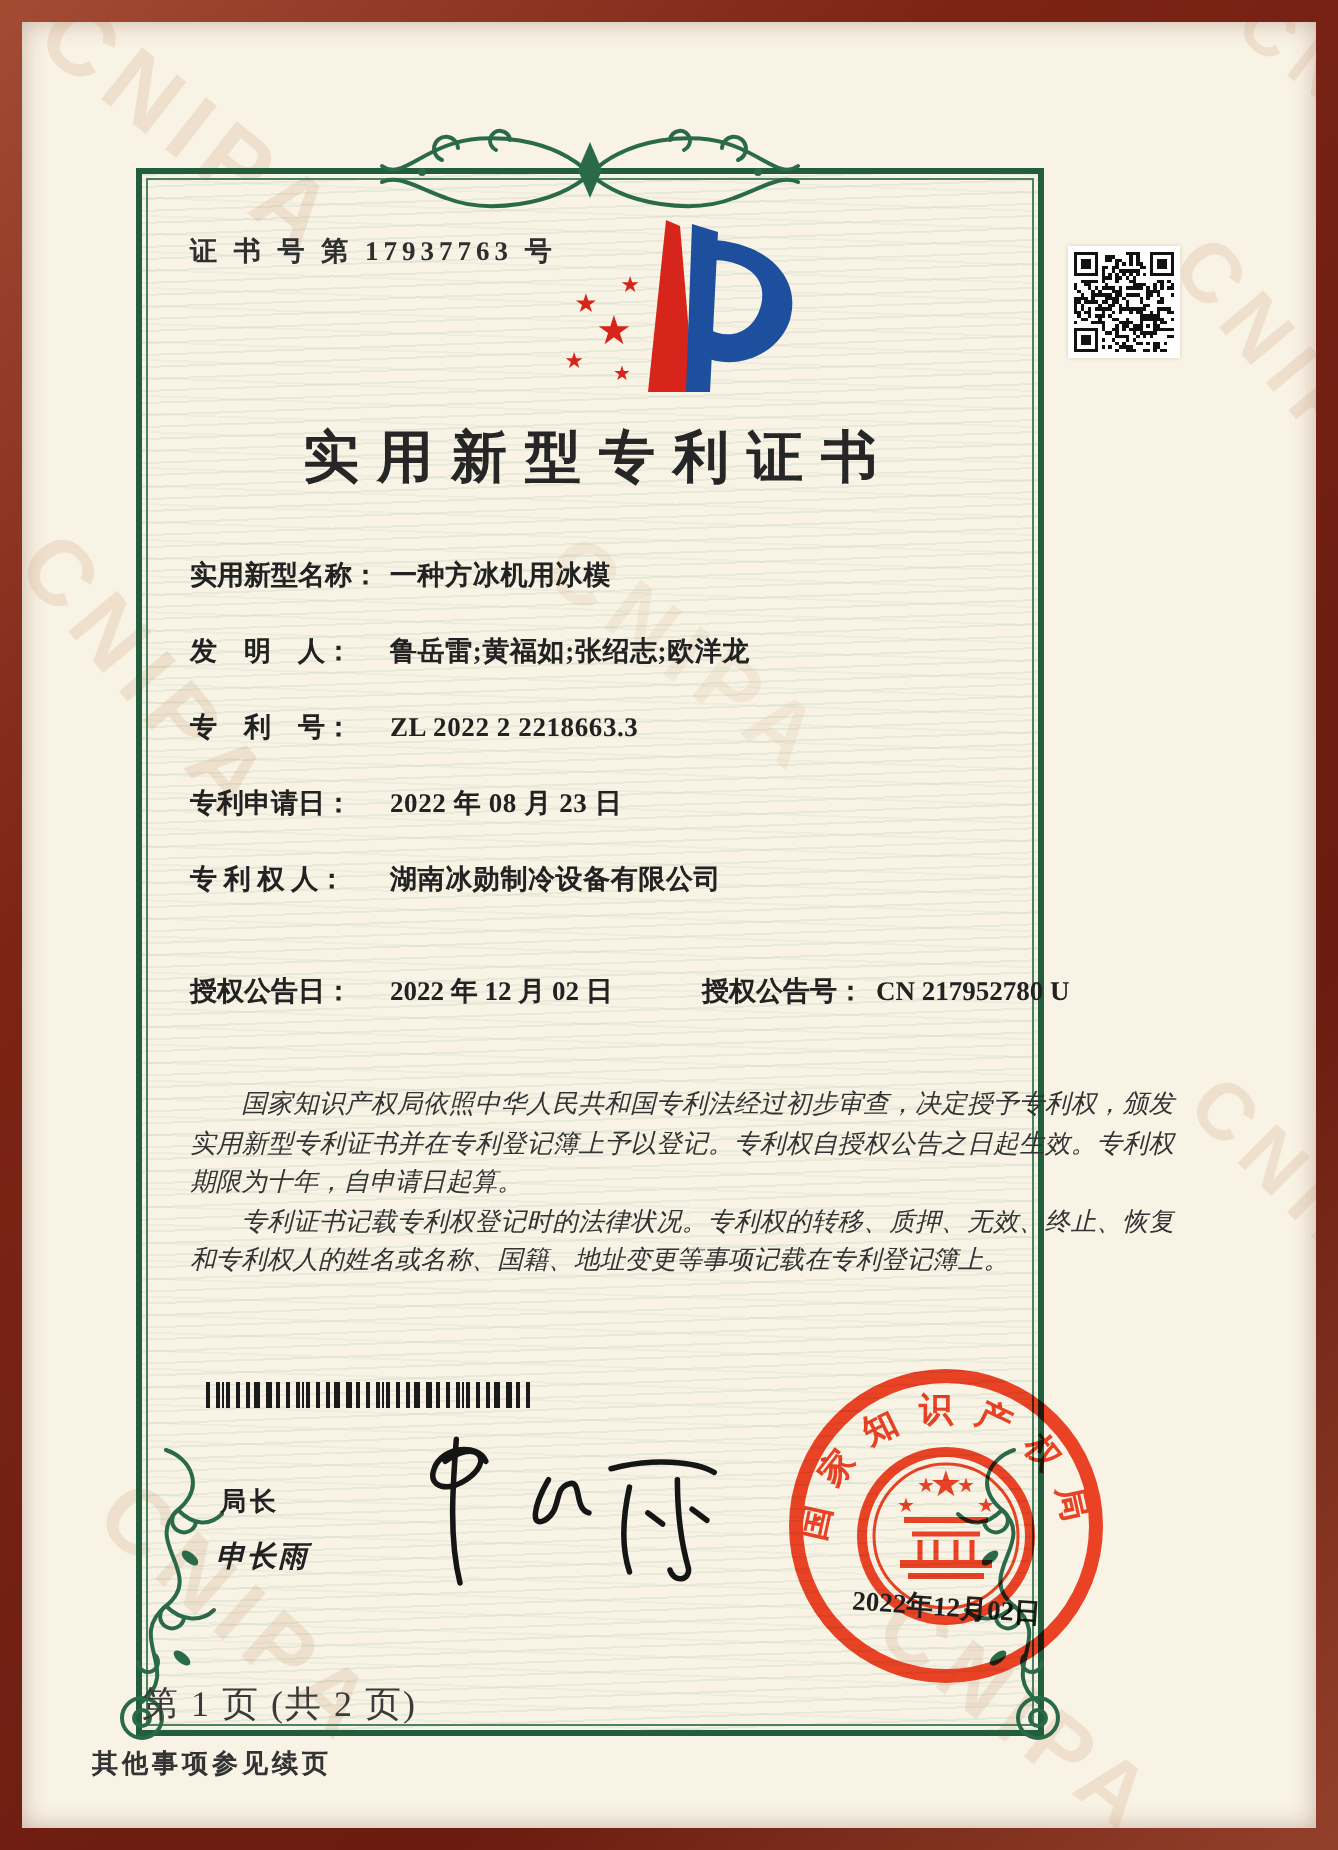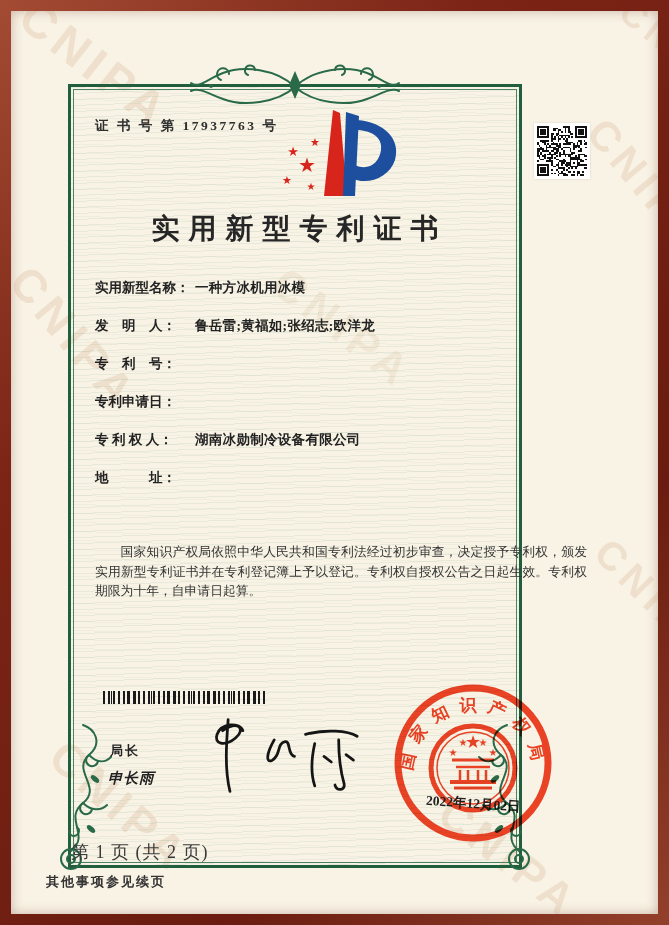--- a/index.html
+++ b/index.html
@@ -29,21 +29,21 @@
   .fields{position:absolute;left:24px;top:191px;width:492px;}
   .frow{display:flex;margin-bottom:18px;font-size:13.5px;font-weight:700;color:#222;line-height:20px;}
   .flabel{flex:0 0 100px;}
   .fvalue{flex:1;letter-spacing:.3px;}
   .grant{display:flex;}
   .grant .pair1{display:flex;flex:0 0 256px;}
   .grant .pair2{display:flex;}
   .grant .flabel2{margin-right:6px;}
   .paras{position:absolute;left:24px;top:456px;width:492px;font-size:12.8px;line-height:19.5px;
     color:#333;text-align:justify;}
-  .paras p{margin:0;text-indent:2em;}
+  .paras p{margin:0;text-indent:2em;font-style:italic;}
   .barcode{position:absolute;left:32px;top:604px;width:165px;height:13px;
     background:repeating-linear-gradient(90deg,#1a1a1a 0 2px,transparent 2px 5px),
                repeating-linear-gradient(90deg,#1a1a1a 0 1px,transparent 1px 8px);}
   .sig-title{position:absolute;left:39px;top:655px;font-family:"Liberation Sans",sans-serif;
     font-size:13px;font-weight:700;color:#222;letter-spacing:2px;}
   .sig-name{position:absolute;left:37px;top:682px;font-family:"Liberation Sans",sans-serif;
     font-size:14.5px;font-weight:700;color:#222;letter-spacing:1px;font-style:italic;}
   .sig-svg{position:absolute;left:124px;top:623px;width:175px;height:92px;}
   .seal{position:absolute;left:319px;top:593px;width:166px;height:166px;
     mix-blend-mode:multiply;opacity:.96;}
@@ -438,35 +438,47 @@
         <div class="frow">
           <span class="flabel">实用新型名称：</span>
           <span class="fvalue">一种方冰机用冰模</span>
         </div>
         <div class="frow">
           <span class="flabel">发　明　人：</span>
           <span class="fvalue">鲁岳雷;黄福如;张绍志;欧洋龙</span>
         </div>
         <div class="frow">
           <span class="flabel">专　利　号：</span>
+          <span class="fvalue">ZL 2022 2 2218663.3</span>
         </div>
         <div class="frow">
           <span class="flabel">专利申请日：</span>
+          <span class="fvalue">2022 年 08 月 23 日</span>
         </div>
         <div class="frow">
           <span class="flabel">专 利 权 人：</span>
           <span class="fvalue">湖南冰勋制冷设备有限公司</span>
         </div>
         <div class="frow">
-          <span class="flabel">地　　　址：</span>
+        </div>
+        <div class="frow grant">
+          <span class="pair1">
+            <span class="flabel">授权公告日：</span>
+            <span>2022 年 12 月 02 日</span>
+          </span>
+          <span class="pair2">
+            <span class="flabel2">授权公告号：</span>
+            <span>CN 217952780 U</span>
+          </span>
         </div>
       </div>
 
       <div class="paras">
         <p>国家知识产权局依照中华人民共和国专利法经过初步审查，决定授予专利权，颁发实用新型专利证书并在专利登记簿上予以登记。专利权自授权公告之日起生效。专利权期限为十年，自申请日起算。</p>
+        <p>专利证书记载专利权登记时的法律状况。专利权的转移、质押、无效、终止、恢复和专利权人的姓名或名称、国籍、地址变更等事项记载在专利登记簿上。</p>
       </div>
 
       <div class="barcode"></div>
 
       <div class="sig-title">局长</div>
       <div class="sig-name">申长雨</div>
       <svg class="sig-svg" viewBox="0 0 190 95">
         <g stroke="#151515" stroke-width="3" fill="none" stroke-linecap="round">
           <path d="M30,20 C46,8 56,18 44,28 C32,38 20,34 24,24 C28,12 48,10 52,20"></path>
           <path d="M36,8 C34,34 32,62 38,86"></path>

